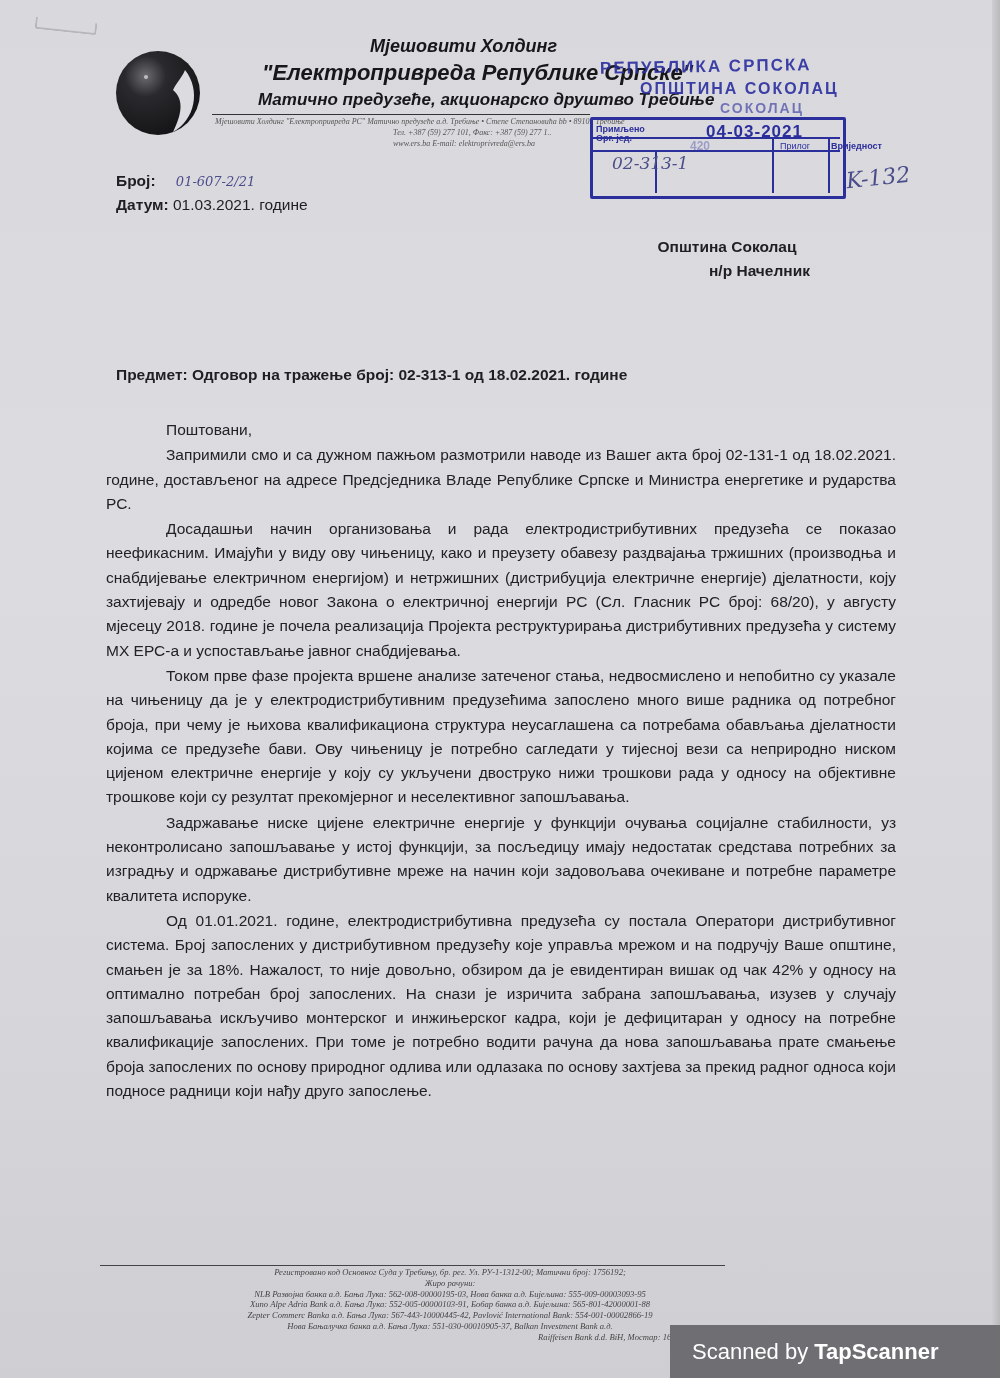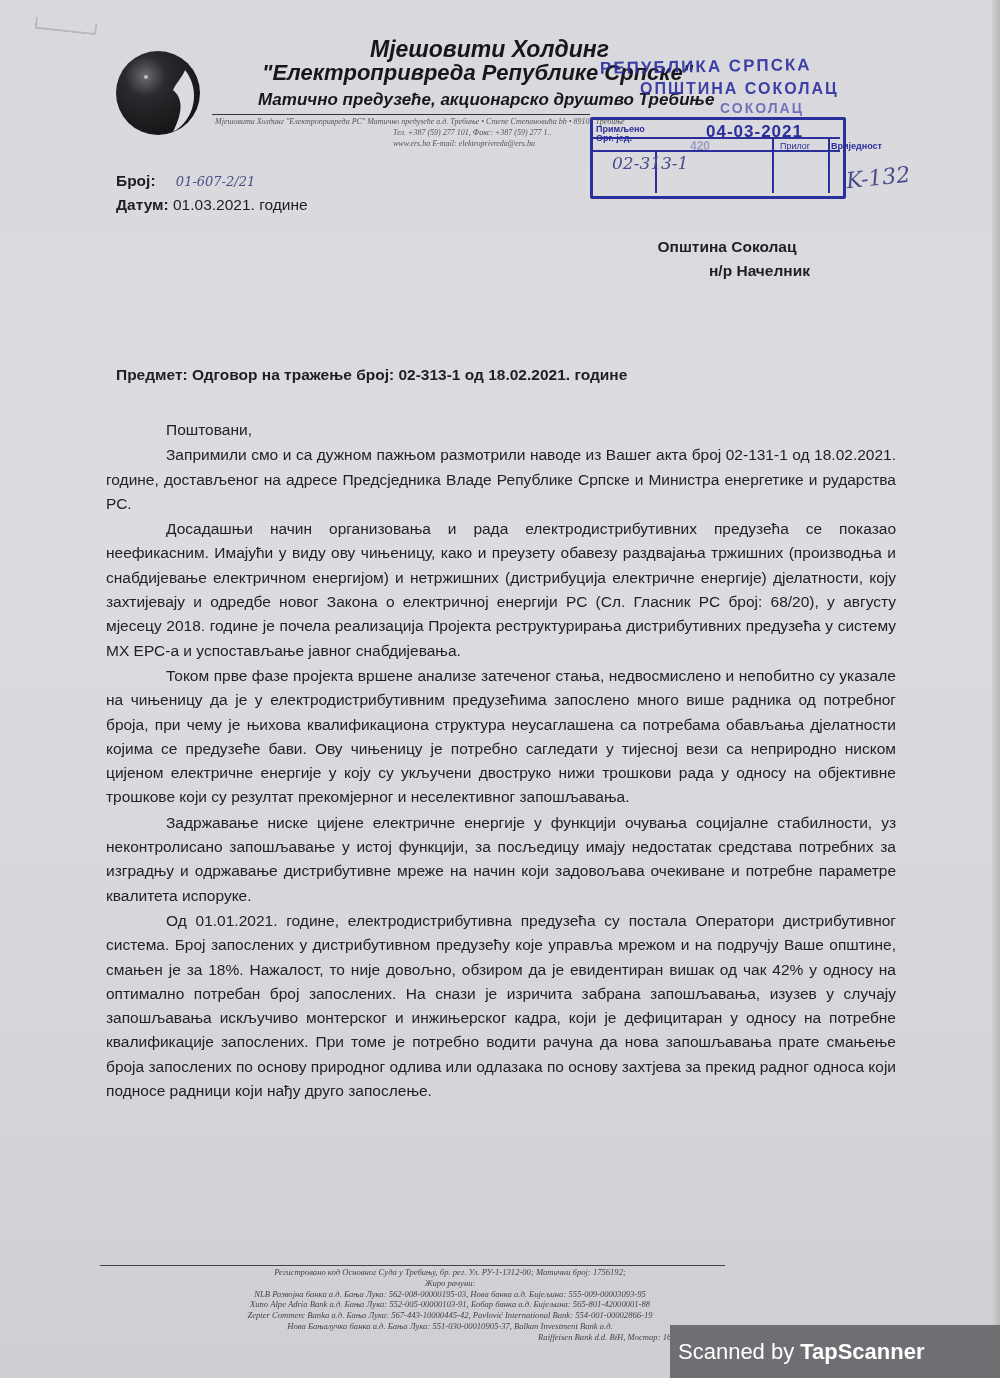--- a/index.html
+++ b/index.html
@@ -5,21 +5,21 @@
   html, body { margin:0; padding:0; }
   body {
     width:1000px; height:1378px; position:relative; overflow:hidden;
     background: linear-gradient(180deg, #d9d8dc 0%, #dcdbe0 40%, #d6d5da 75%, #cfced3 100%);
     font-family: "Liberation Sans", sans-serif; color:#1f1f22;
   }
   .paper-edge { position:absolute; right:0; top:0; width:8px; height:1378px; background:linear-gradient(90deg,#cfced3,#b9b8bd); }
   .staple { position:absolute; left:35px; top:20px; width:58px; height:10px; border-bottom:2px solid #a9a8ad; border-left:2px solid #a9a8ad; border-right:2px solid #a9a8ad; border-radius:0 0 3px 3px; transform:rotate(6deg); opacity:.7; }
 
   .logo { position:absolute; left:115px; top:50px; width:86px; height:86px; }
-  .hdr-line1 { position:absolute; left:370px; top:36px; font-size:23px; font-weight:bold; font-style:italic; color:#17171a; }
+  .hdr-line1 { position:absolute; left:370px; top:36px; font-size:18px; font-weight:bold; font-style:italic; color:#17171a; }
   .hdr-line2 { position:absolute; left:262px; top:60px; font-size:22px; font-weight:bold; font-style:italic; color:#17171a; }
   .hdr-line3 { position:absolute; left:258px; top:90px; font-size:17px; font-weight:bold; font-style:italic; color:#17171a; }
   .hdr-rule { position:absolute; left:212px; top:114px; width:378px; height:1px; background:#333; }
   .hdr-small { position:absolute; font-family:"Liberation Serif", serif; font-style:italic; font-size:8px; color:#555; white-space:nowrap; }
 
   .stamp-text { position:absolute; color:#2b2fa0; font-weight:bold; letter-spacing:2px; white-space:nowrap; opacity:.9; }
   .stamp-box { position:absolute; left:590px; top:117px; width:250px; height:76px; border:3px solid #2b2f9c; border-radius:2px; }
   .stamp-row1 { position:absolute; left:590px; top:137px; width:250px; height:0; border-top:2px solid #2b2f9c; }
   .stamp-row2 { position:absolute; left:590px; top:150px; width:250px; height:0; border-top:2px solid #2b2f9c; }
   .stamp-vline { position:absolute; width:0; border-left:2px solid #2b2f9c; }
@@ -33,21 +33,21 @@
   .subject { position:absolute; left:116px; top:366px; font-size:15.5px; font-weight:bold; white-space:nowrap; }
   .body { position:absolute; left:106px; top:418px; width:790px; font-size:15.5px; line-height:24.3px; color:#222226; }
   .body p { margin:0; text-align:justify; text-indent:60px; }
   .body p.greet { text-indent:60px; margin-bottom:1px; }
   .body p + p { margin-top:1px; }
 
   .footer-rule { position:absolute; left:100px; top:1265px; width:625px; height:1px; background:#444; }
   .footer { position:absolute; left:160px; top:1267px; width:580px; font-family:"Liberation Serif", serif; font-style:italic; font-size:8.6px; color:#444; text-align:center; line-height:10.8px; }
   .footer .right { text-align:right; padding-left:45px; }
 
-  .scanned { position:absolute; left:670px; top:1325px; width:330px; height:53px; background:#6f6f73; color:#fff; font-size:22px; display:flex; align-items:center; padding-left:8px; box-sizing:border-box; }
+  .scanned { position:absolute; left:670px; top:1325px; width:330px; height:53px; background:#6f6f73; color:#fff; font-size:22px; display:flex; align-items:center; padding-left:22px; box-sizing:border-box; }
   .scanned b { margin-left:6px; font-weight:bold; }
 </style>
 </head>
 <body>
 
 <div class="paper-edge"></div>
 <div class="staple"></div>
 
 <svg class="logo" viewBox="0 0 86 86">
   <defs>

